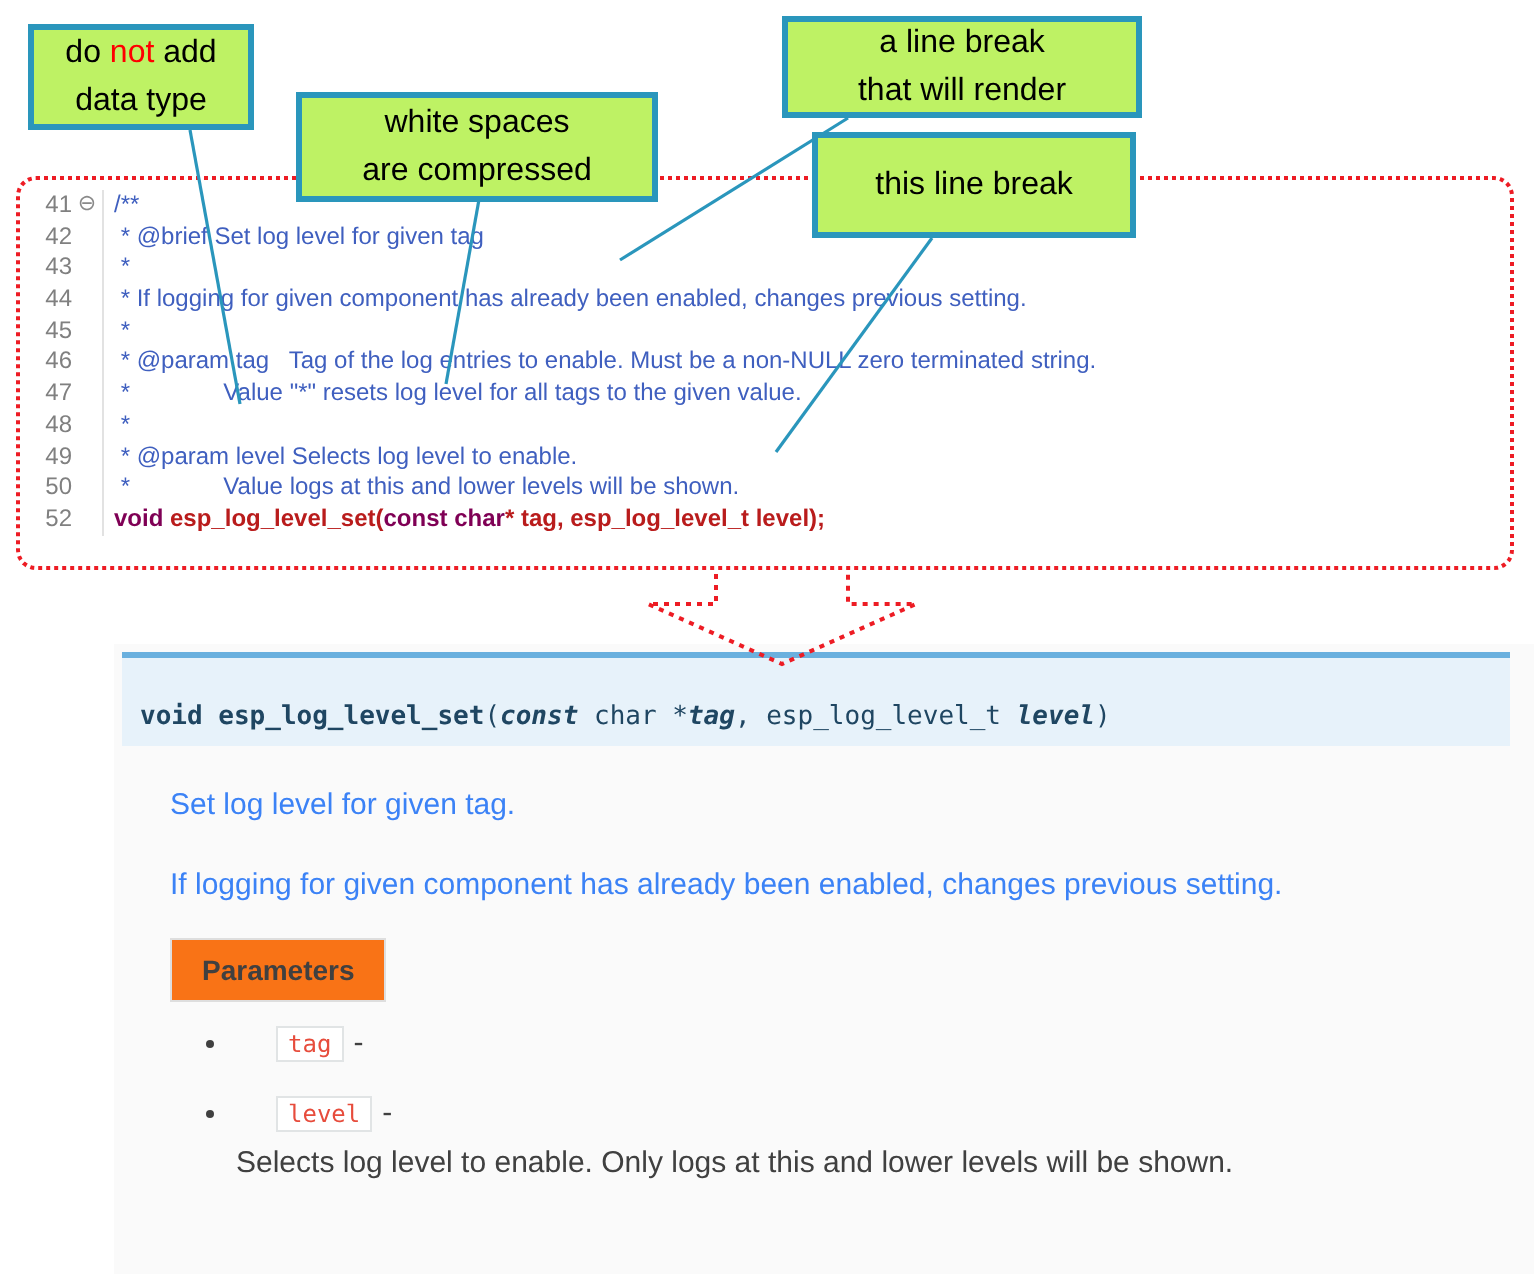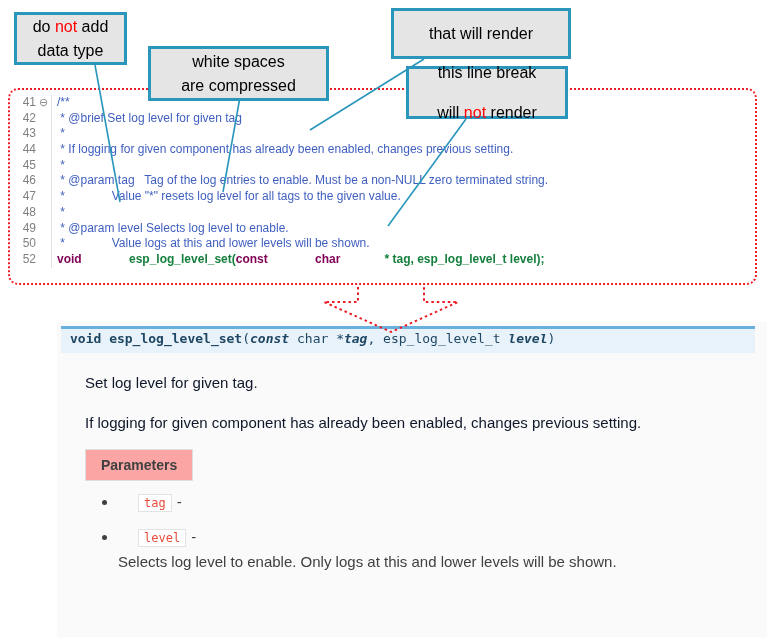--- a/index.html
+++ b/index.html
@@ -2,51 +2,51 @@
 <html><head>
 <meta charset="utf-8">
 <style>
   * { box-sizing: border-box; margin: 0; padding: 0; }
   html,body { background:#fff; }
   body { width:767px; height:637px; font-family:"Liberation Sans", sans-serif; }
   .canvas { position:relative; width:767px; height:637px; background:#fff; overflow:hidden; }
 
   .overlay { position:absolute; left:0; top:0; width:767px; height:637px; pointer-events:none; z-index:5; }
 
-  .callout { position:absolute; background:#e5e5e5; border:3px solid #2a96bc; display:flex; flex-direction:column;
+  .callout { position:absolute; background:#bef264; border:3px solid #2a96bc; display:flex; flex-direction:column;
              justify-content:center; align-items:center; text-align:center; font-size:16px; color:#000;
              line-height:24px; z-index:6; }
   .red { color:#ff0000; }
   .c1 { left:14px;  top:12px; width:113px; height:53px; }
   .c2 { left:148px; top:46px; width:181px; height:55px; }
   .c3 { left:391px; top:8px;  width:180px; height:51px; }
   .c4 { left:406px; top:66px; width:162px; height:53px;gap:16px; }
 
   .codebox { position:absolute; left:8px; top:88px; width:749px; height:197px; background:#fff;
              border:2px dotted #ed1c24; border-radius:10px; padding-top:5px; overflow:hidden; }
   .code-row { display:flex; height:15.7px; line-height:15.7px; font-family:Liberation Sans, sans-serif;
               font-size:12px; white-space:pre; }
   .lnum { width:26px; text-align:right; color:#808080; flex:none; }
   .fold { width:15px; text-align:center; color:#8a8a8a; font-size:11px; flex:none; cursor:default; }
   .ctext { border-left:1px solid #e2e2e2; padding-left:5px; flex:none; }
   .seg-cmt { color:#3f5fbf; }
   .seg-kw  { color:#7f0055; font-weight:bold; }
-  .seg-pl  { color:#15803d; font-weight:bold;padding-left:44px; }
+  .seg-pl  { color:#b91c1c; font-weight:bold; }
 
   .docpanel { position:absolute; left:57px; top:322px; width:710px; height:315px; background:#fafafa; }
-  .sig { margin:4px 12px 0 4px; background:#e7f2fa; border-top:3px solid #6ab0de; padding:2px 9px 7px;
+  .sig { margin:4px 12px 0 4px; background:#e7f2fa; border-top:3px solid #6ab0de; padding:22px 9px 7px;
          font-family:"DejaVu Sans Mono", monospace; font-size:13px; color:#1f4662; }
   .seg-sig-kw    { font-weight:bold; }
   .seg-sig-name  { font-weight:bold; }
   .seg-sig-const { font-weight:bold; font-style:italic; }
   .seg-sig-param { font-weight:bold; font-style:italic; }
 
   .doc-body { padding:0 16px 0 28px; }
-  .doc-para { margin-top:19px; font-size:15px; color:#0f172a; line-height:21px; }
-  .params-label { display:inline-block; margin-top:16px; background:#fca5a5; border:1px solid #dedede;
+  .doc-para { margin-top:19px; font-size:15px; color:#3b82f6; line-height:21px; }
+  .params-label { display:inline-block; margin-top:16px; background:#f97316; border:1px solid #dedede;
                   padding:7px 15px; font-weight:bold; font-size:14px; color:#404040; }
   .param-list { margin-top:12px; padding-left:33px; list-style:disc; }
   .param-list li { margin-bottom:18px; font-size:15px; color:#404040; }
   .param-head { margin-bottom:5px;padding-left:20px; }
   .code-chip { font-family:"DejaVu Sans Mono", monospace; font-size:12px; color:#e74c3c; background:#fff;
                border:1px solid #e1e4e5; padding:1px 5px; }
   .param-sep { margin-left:5px; color:#404040; }
   .param-desc { line-height:23px; max-width:622px; }
 </style>
 </head>
@@ -64,25 +64,25 @@
 
   <div class="callout c1">
       <div class="callout-line"><span>do </span><span class="red">not</span><span> add</span></div>
       <div class="callout-line"><span>data type</span></div>
     </div>
   <div class="callout c2">
       <div class="callout-line"><span>white spaces</span></div>
       <div class="callout-line"><span>are  compressed</span></div>
     </div>
   <div class="callout c3">
+      <div class="callout-line"><span>a line break</span></div>
       <div class="callout-line"><span>that will render</span></div>
     </div>
   <div class="callout c4">
       <div class="callout-line"><span>this line break</span></div>
-      <div class="callout-line"><span>will </span><span class="red">not</span><span> render</span></div>
     </div>
 
   <div class="codebox">
     <div class="code-lines">
         <div class="code-row"><span class="lnum">41</span><span class="fold">⊖</span><span class="ctext"><span class="seg-cmt">/**</span></span></div>
         <div class="code-row"><span class="lnum">42</span><span class="fold"></span><span class="ctext"><span class="seg-cmt"> * @brief Set log level for given tag</span></span></div>
         <div class="code-row"><span class="lnum">43</span><span class="fold"></span><span class="ctext"><span class="seg-cmt"> *</span></span></div>
         <div class="code-row"><span class="lnum">44</span><span class="fold"></span><span class="ctext"><span class="seg-cmt"> * If logging for given component has already been enabled, changes previous setting.</span></span></div>
         <div class="code-row"><span class="lnum">45</span><span class="fold"></span><span class="ctext"><span class="seg-cmt"> *</span></span></div>
         <div class="code-row"><span class="lnum">46</span><span class="fold"></span><span class="ctext"><span class="seg-cmt"> * @param tag   Tag of the log entries to enable. Must be a non-NULL zero terminated string.</span></span></div>

